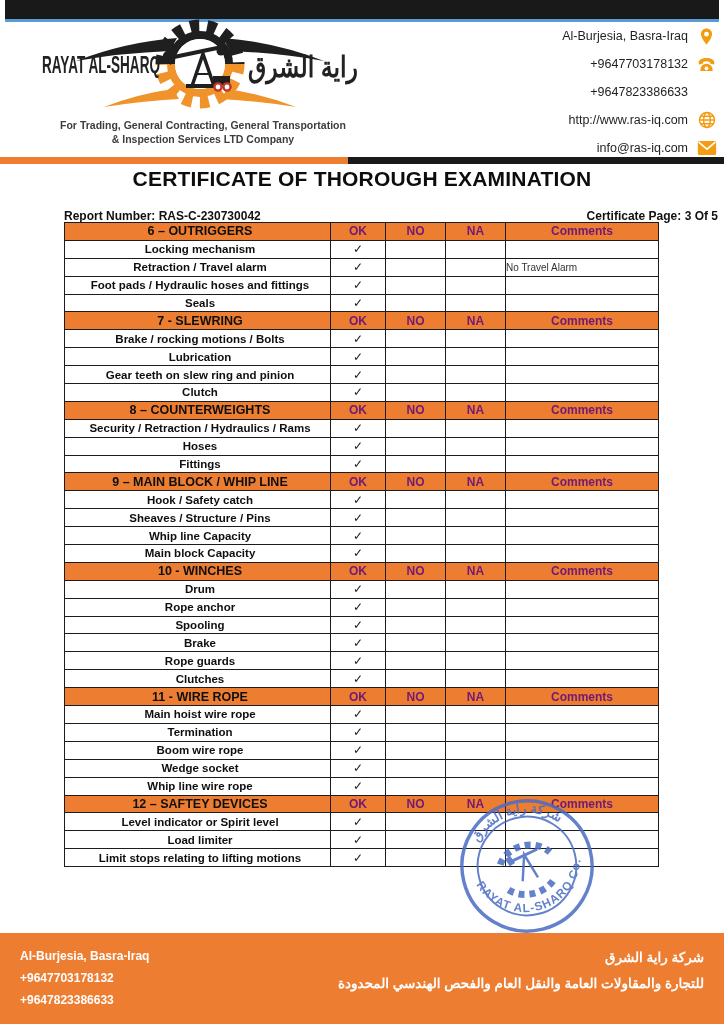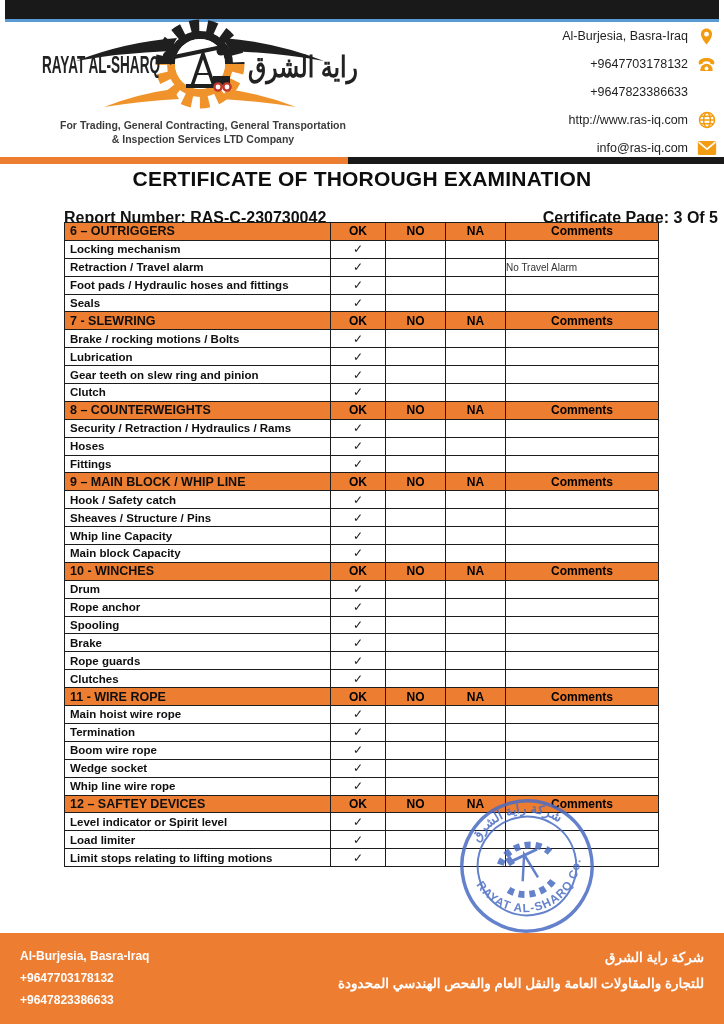--- a/index.html
+++ b/index.html
@@ -26,31 +26,31 @@
   .divider{position:absolute;top:157px;left:0;width:724px;height:7px;display:flex;}
   .d-orange{width:348px;background:#ED7D31;}
   .d-black{flex:1;background:#191919;}
 
   
   .cert-title{position:absolute;top:167px;left:0;width:724px;text-align:center;
               font-size:21px;font-weight:bold;letter-spacing:.2px;color:#0d0d0d;}
   .cert-subtitle{position:absolute;top:195px;left:0;width:724px;text-align:center;
                  font-size:12.5px;color:#1c1c1c;}
   .report-line{position:absolute;top:209px;left:64px;width:654px;display:flex;
-               justify-content:space-between;font-size:16px;font-weight:bold;color:#111;}
+               justify-content:space-between;font-size:12px;font-weight:bold;color:#111;}
 
   
   .checklist{position:absolute;top:222px;left:64px;width:594px;border-collapse:collapse;
              table-layout:fixed;}
   .checklist td{border:1px solid #1c1c1c;height:16.9px;padding:0;overflow:hidden;
                 white-space:nowrap;vertical-align:middle;}
-  .c-desc{padding-left:5px !important;font-weight:bold;font-size:11.5px;color:#0f0f0f;}
+  .c-desc{padding-left:5px !important;font-weight:bold;font-size:11.5px;color:#0f0f0f;text-align:center;}
   .sec td{background:#ED7D31;}
   .sec .sec-title{font-size:12.5px;}
-  .sec-col{font-weight:bold;font-size:12px;text-align:center;color:#000000;}
+  .sec-col{font-weight:bold;font-size:12px;text-align:center;color:#701a75;}
   .mark{text-align:center;font-size:12px;color:#222;}
   .comment{text-align:left;font-size:10px;color:#333;}
 
   
   .stamp{position:absolute;left:458px;top:797px;opacity:.85;}
 
   
   .footer{position:absolute;left:0;top:933px;width:724px;height:91px;background:#ED7D31;color:#fff;}
   .footer-left{position:absolute;left:20px;top:12px;font-size:12px;font-weight:bold;line-height:22px;}
   .footer-right{position:absolute;right:20px;top:12px;text-align:right;direction:rtl;

